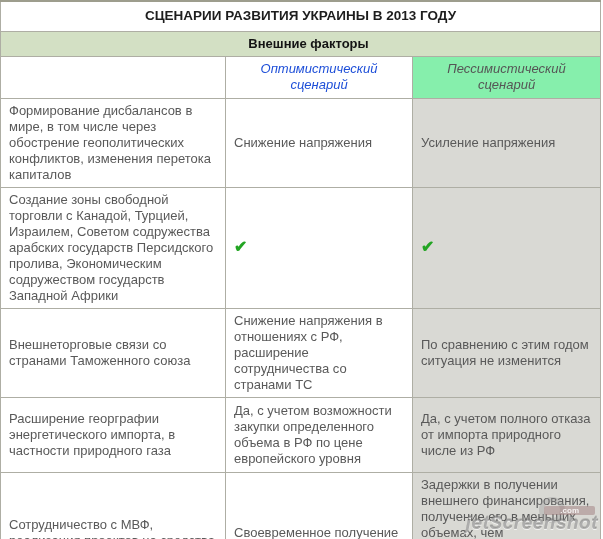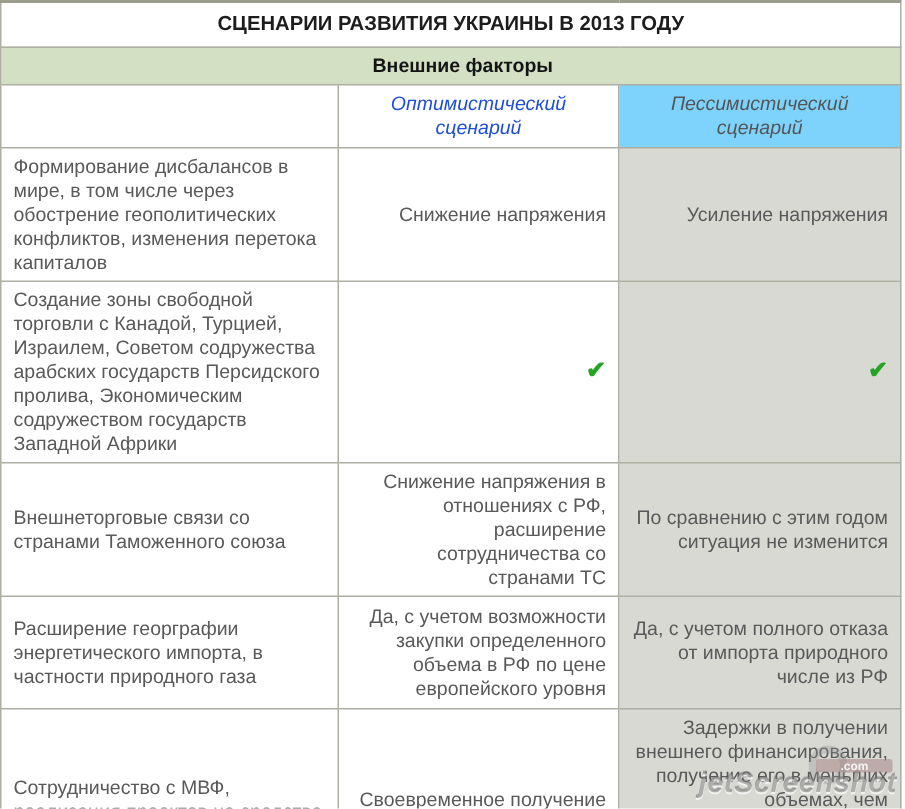--- a/index.html
+++ b/index.html
@@ -42,29 +42,29 @@
     height: 25px;
     padding-left: 24px;
   }
   tr.colhead-row td {
     height: 42px;
     text-align: center;
     font-style: italic;
     color: #1d4ed8;
   }
   tr.colhead-row td.pes-head {
-    background: #7dd3fc;
+    background: #86efac;
     padding: 4px 26px;
     color: #555555;
   }
   td.factor-cell {
     text-align: left;
     padding: 4px 10px 4px 13px;
   }
-  td.scenario-cell { text-align: right; }
+  td.scenario-cell { text-align: left; }
   td.pes-cell { background: #d9d9d4; margin-top: 45px; }
   .check {
     color: #23a523;
     font-size: 16px;
     font-weight: bold;
   }
   tr.row-0 td { height: 67px; }
   tr.row-1 td { height: 91px; }
   tr.row-2 td { height: 70px; }
   tr.row-3 td { height: 75px; }

